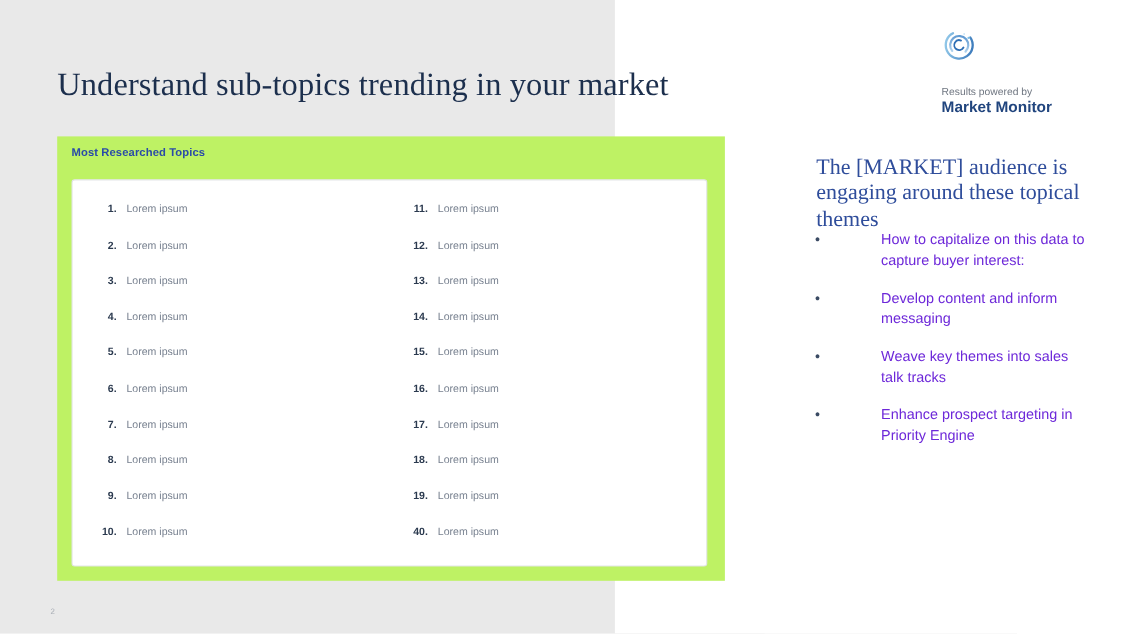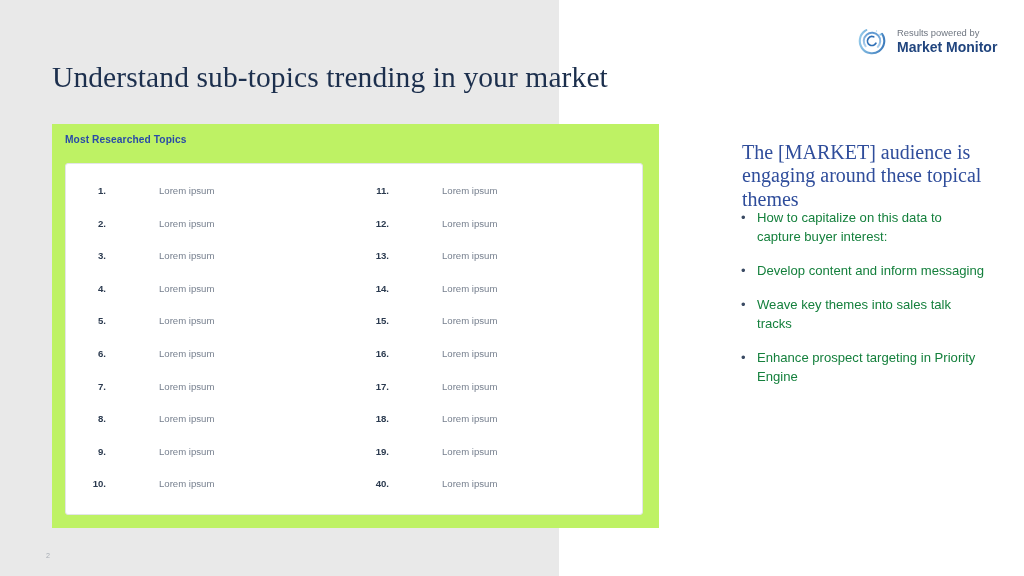--- a/index.html
+++ b/index.html
@@ -40,40 +40,40 @@
   #col-left{left:14px;width:270px;}
   #col-right{left:297px;width:270px;}
   .topic-row{
     height:32.6px;display:flex;align-items:flex-start;
     font-size:9.6px;line-height:12px;
   }
   .topic-num{
     width:26px;text-align:right;flex:none;
     font-weight:700;color:#2b3a4f;padding-right:9px;
   }
-  .topic-label{color:#77808f;font-weight:400;margin-left:44px;}
+  .topic-label{color:#77808f;font-weight:400;}
 
   
   #footer{position:absolute;left:0;bottom:0;width:695px;height:36px;}
   #page-number{
     position:absolute;left:46px;top:11px;
     font-size:7.2px;color:#a8adb5;
   }
   #footer-source{
     position:absolute;left:80px;top:11px;
     font-size:7.9px;color:#9aa0a9;letter-spacing:0.05px;
   }
 
   
   #right-panel{
     position:absolute;left:695px;top:0;width:329px;height:576px;
     background:#ffffff;
   }
   #brand-lockup{
-    position:absolute;left:161px;top:25px;display:flex;align-items:flex-end;gap:9px;
+    position:absolute;left:161px;top:25px;display:flex;align-items:flex-start;gap:20px;flex-direction:column;
   }
   #brand-logo{width:32px;height:32px;flex:none;display:block;}
   #brand-text{line-height:1.28;}
   #brand-line1{font-size:9.4px;color:#6f7681;display:block;}
   #brand-line2{font-size:14px;color:#21457e;font-weight:700;display:block;}
 
   #right-heading{
     position:absolute;left:47px;top:124px;width:245px;
     font-family:"Liberation Serif", serif;
     font-size:20px;line-height:23.5px;font-weight:400;
@@ -83,21 +83,21 @@
     position:absolute;left:44px;top:208px;width:250px;
   }
   .bullet-row{
     display:flex;align-items:flex-start;margin-bottom:15px;
   }
   .bullet-dot{
     flex:none;width:16px;color:#3a4a63;font-size:13px;line-height:19px;
     text-align:left;padding-left:2px;
   }
   .bullet-text{
-    font-size:13.1px;line-height:19px;color:#15803d;
+    font-size:13.1px;line-height:19px;color:#6d28d9;margin-left:44px;
   }
 </style>
 </head>
 <body>
 
 <div id="slide">
 
   <div id="left-panel">
 
     <h1 id="slide-title">Understand sub-topics trending in your market</h1>

